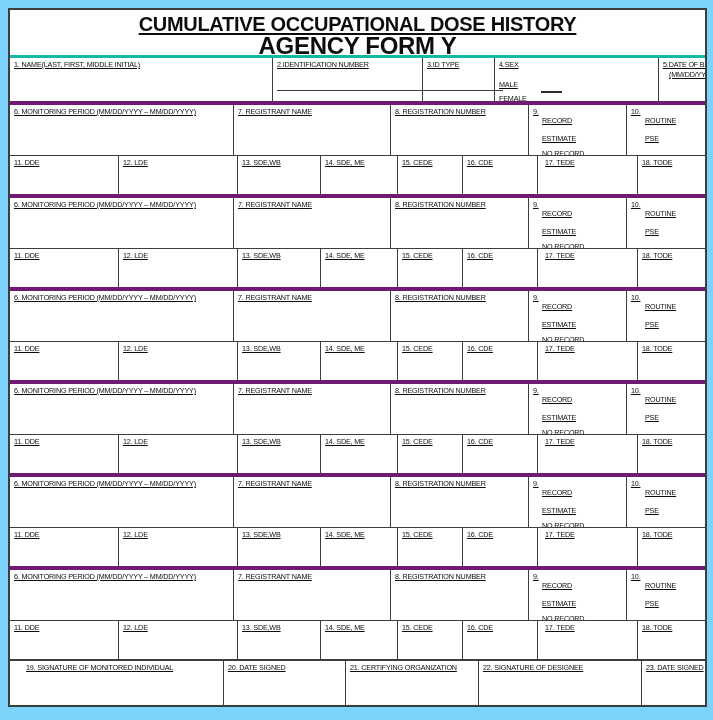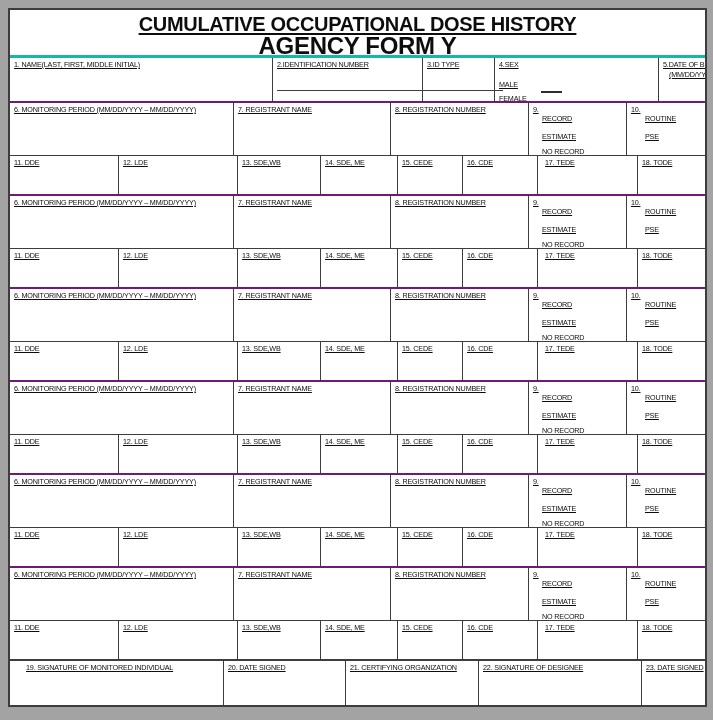--- a/index.html
+++ b/index.html
@@ -8,21 +8,21 @@
     background: #ffffff;
     width: 713px;
     height: 720px;
     font-family: "Liberation Sans", sans-serif;
     color: #111111;
   }
   .page {
     position: relative;
     width: 713px;
     height: 720px;
-    background: #a3a3a3;
+    background: #7dd3fc;
     overflow: hidden;
     text-decoration: underline;
   }
   .form {
     position: absolute;
     left: 8px;
     top: 8px;
     width: 699px;
     height: 699px;
     box-sizing: border-box;
@@ -39,21 +39,21 @@
     border-left: 1px solid #3d3d3d;
     padding: 2px 1px 0 4px;
     overflow: hidden;
     position: relative;
   }
   .cell:first-child { border-left: none; }
 
   
   .title-block { height: 45px; text-align: center; overflow: hidden; }
   .header-row  { height: 46px; border-top: 3px solid #14b8a6; position: relative; }
-  .mon-row     { height: 54px; border-top: 2px solid #701a75; }
+  .mon-row     { height: 54px; border-top: 4px solid #701a75; }
   .dose-row    { height: 39px; border-top: 1px solid #3d3d3d; }
   .sig-row     { height: 46px; border-top: 2px solid #3d3d3d; }
 
   
   .title1, .title2 {
     font-weight: bold;
     text-decoration: underline;
     text-underline-offset: 2px;
     letter-spacing: -0.3px;
     color: #0d0d0d;

